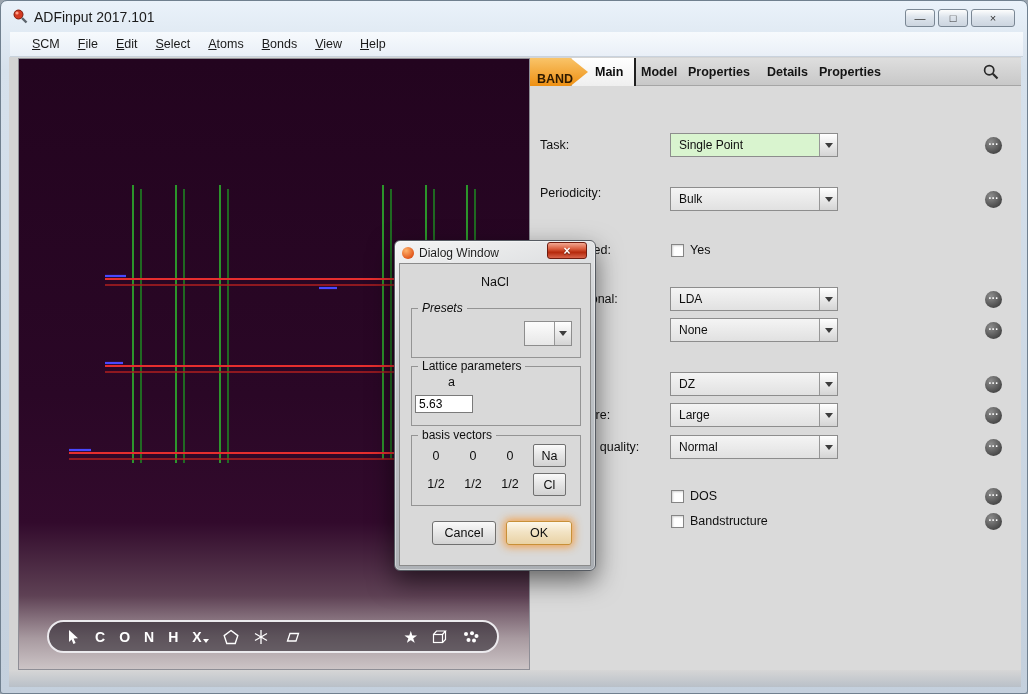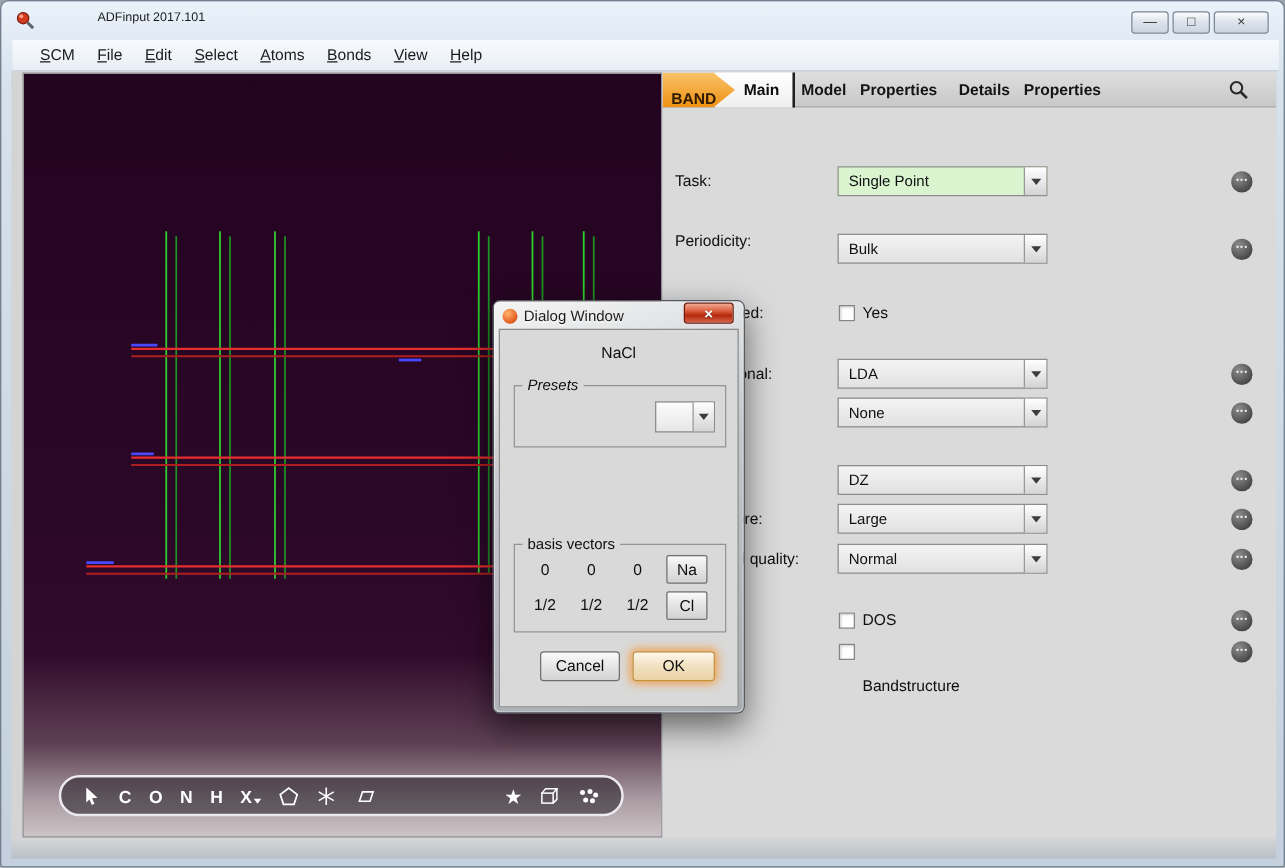--- a/index.html
+++ b/index.html
@@ -3,21 +3,21 @@
 <meta charset="utf-8">
 <style>
   html,body{margin:0;padding:0;}
   body{width:1028px;height:694px;font-family:"Liberation Sans",sans-serif;background:#9aa4ae;}
   *{box-sizing:border-box;}
   #window{position:relative;width:1028px;height:694px;background:linear-gradient(180deg,#eaf2fa 0%,#d6e1ec 10%,#c4d0dd 100%);
     border:1px solid #70808f;border-radius:7px 7px 3px 3px;overflow:hidden;}
   
   .titlebar{position:absolute;left:0;top:0;right:0;height:30px;}
   .app-icon{position:absolute;left:11px;top:7px;}
-  .title-text{position:absolute;left:33px;top:8px;font-size:10px;color:#1b1b1b;margin-left:44px;}
+  .title-text{position:absolute;left:33px;top:8px;font-size:14px;color:#1b1b1b;}
   .win-controls{position:absolute;right:12px;top:8px;display:flex;gap:3px;}
   .win-btn{width:30px;height:18px;border:1px solid #7a8794;border-radius:3px;
     background:linear-gradient(#fdfdfd,#dde4ec 45%,#ccd5df);display:flex;align-items:center;justify-content:center;
     font-size:11px;color:#333;line-height:1;}
   .win-btn.wide{width:44px;}
   
   .menubar{position:absolute;left:9px;top:31px;width:1013px;height:25px;
     background:linear-gradient(#f7fafd,#e9eff7);border-bottom:1px solid #c9d2dd;
     display:flex;align-items:center;padding-left:13px;}
   .menu-item{display:inline-block;font-size:12.5px;color:#1b1b1b;padding:3px 9px;}
@@ -310,21 +310,21 @@
         <span>···</span>
       </div>
 
     <div class="cb" style="top:432px;"></div>
     <div class="cb-label" style="top:430px;">DOS</div>
     <div class="circle-btn" style="top:430px;">
         <span>···</span>
       </div>
 
     <div class="cb" style="top:457px;"></div>
-    <div class="cb-label" style="top:455px;margin-top:28px;">Bandstructure</div>
+    <div class="cb-label" style="top:455px;">Bandstructure</div>
     <div class="circle-btn" style="top:455px;">
         <span>···</span>
       </div>
   </div>
 
   <div class="dialog">
     <div class="dlg-title">
       <span class="dlg-icon"></span>
       <span>Dialog Window</span>
     </div>
@@ -336,20 +336,25 @@
 
       <div class="groupbox" style="top:44px;height:50px;font-style:italic;">
         <span class="gb-legend">Presets</span>
         <div class="combo">
           <span class="btn">
               <span class="tri"></span>
             </span>
         </div>
       </div>
 
+      <div class="groupbox" style="top:102px;height:60px;">
+        <span class="gb-legend">Lattice parameters</span>
+        <div class="a-label">a</div>
+        <input class="a-input" value="5.63" style="">
+      </div>
 
       <div class="groupbox" style="top:171px;height:71px;">
         <span class="gb-legend">basis vectors</span>
         <span class="vec" style="left:10px;top:13px;">0</span>
         <span class="vec" style="left:47px;top:13px;">0</span>
         <span class="vec" style="left:84px;top:13px;">0</span>
         <div class="atom-btn" style="top:8px;">Na</div>
         <span class="vec" style="left:10px;top:41px;">1/2</span>
         <span class="vec" style="left:47px;top:41px;">1/2</span>
         <span class="vec" style="left:84px;top:41px;">1/2</span>

